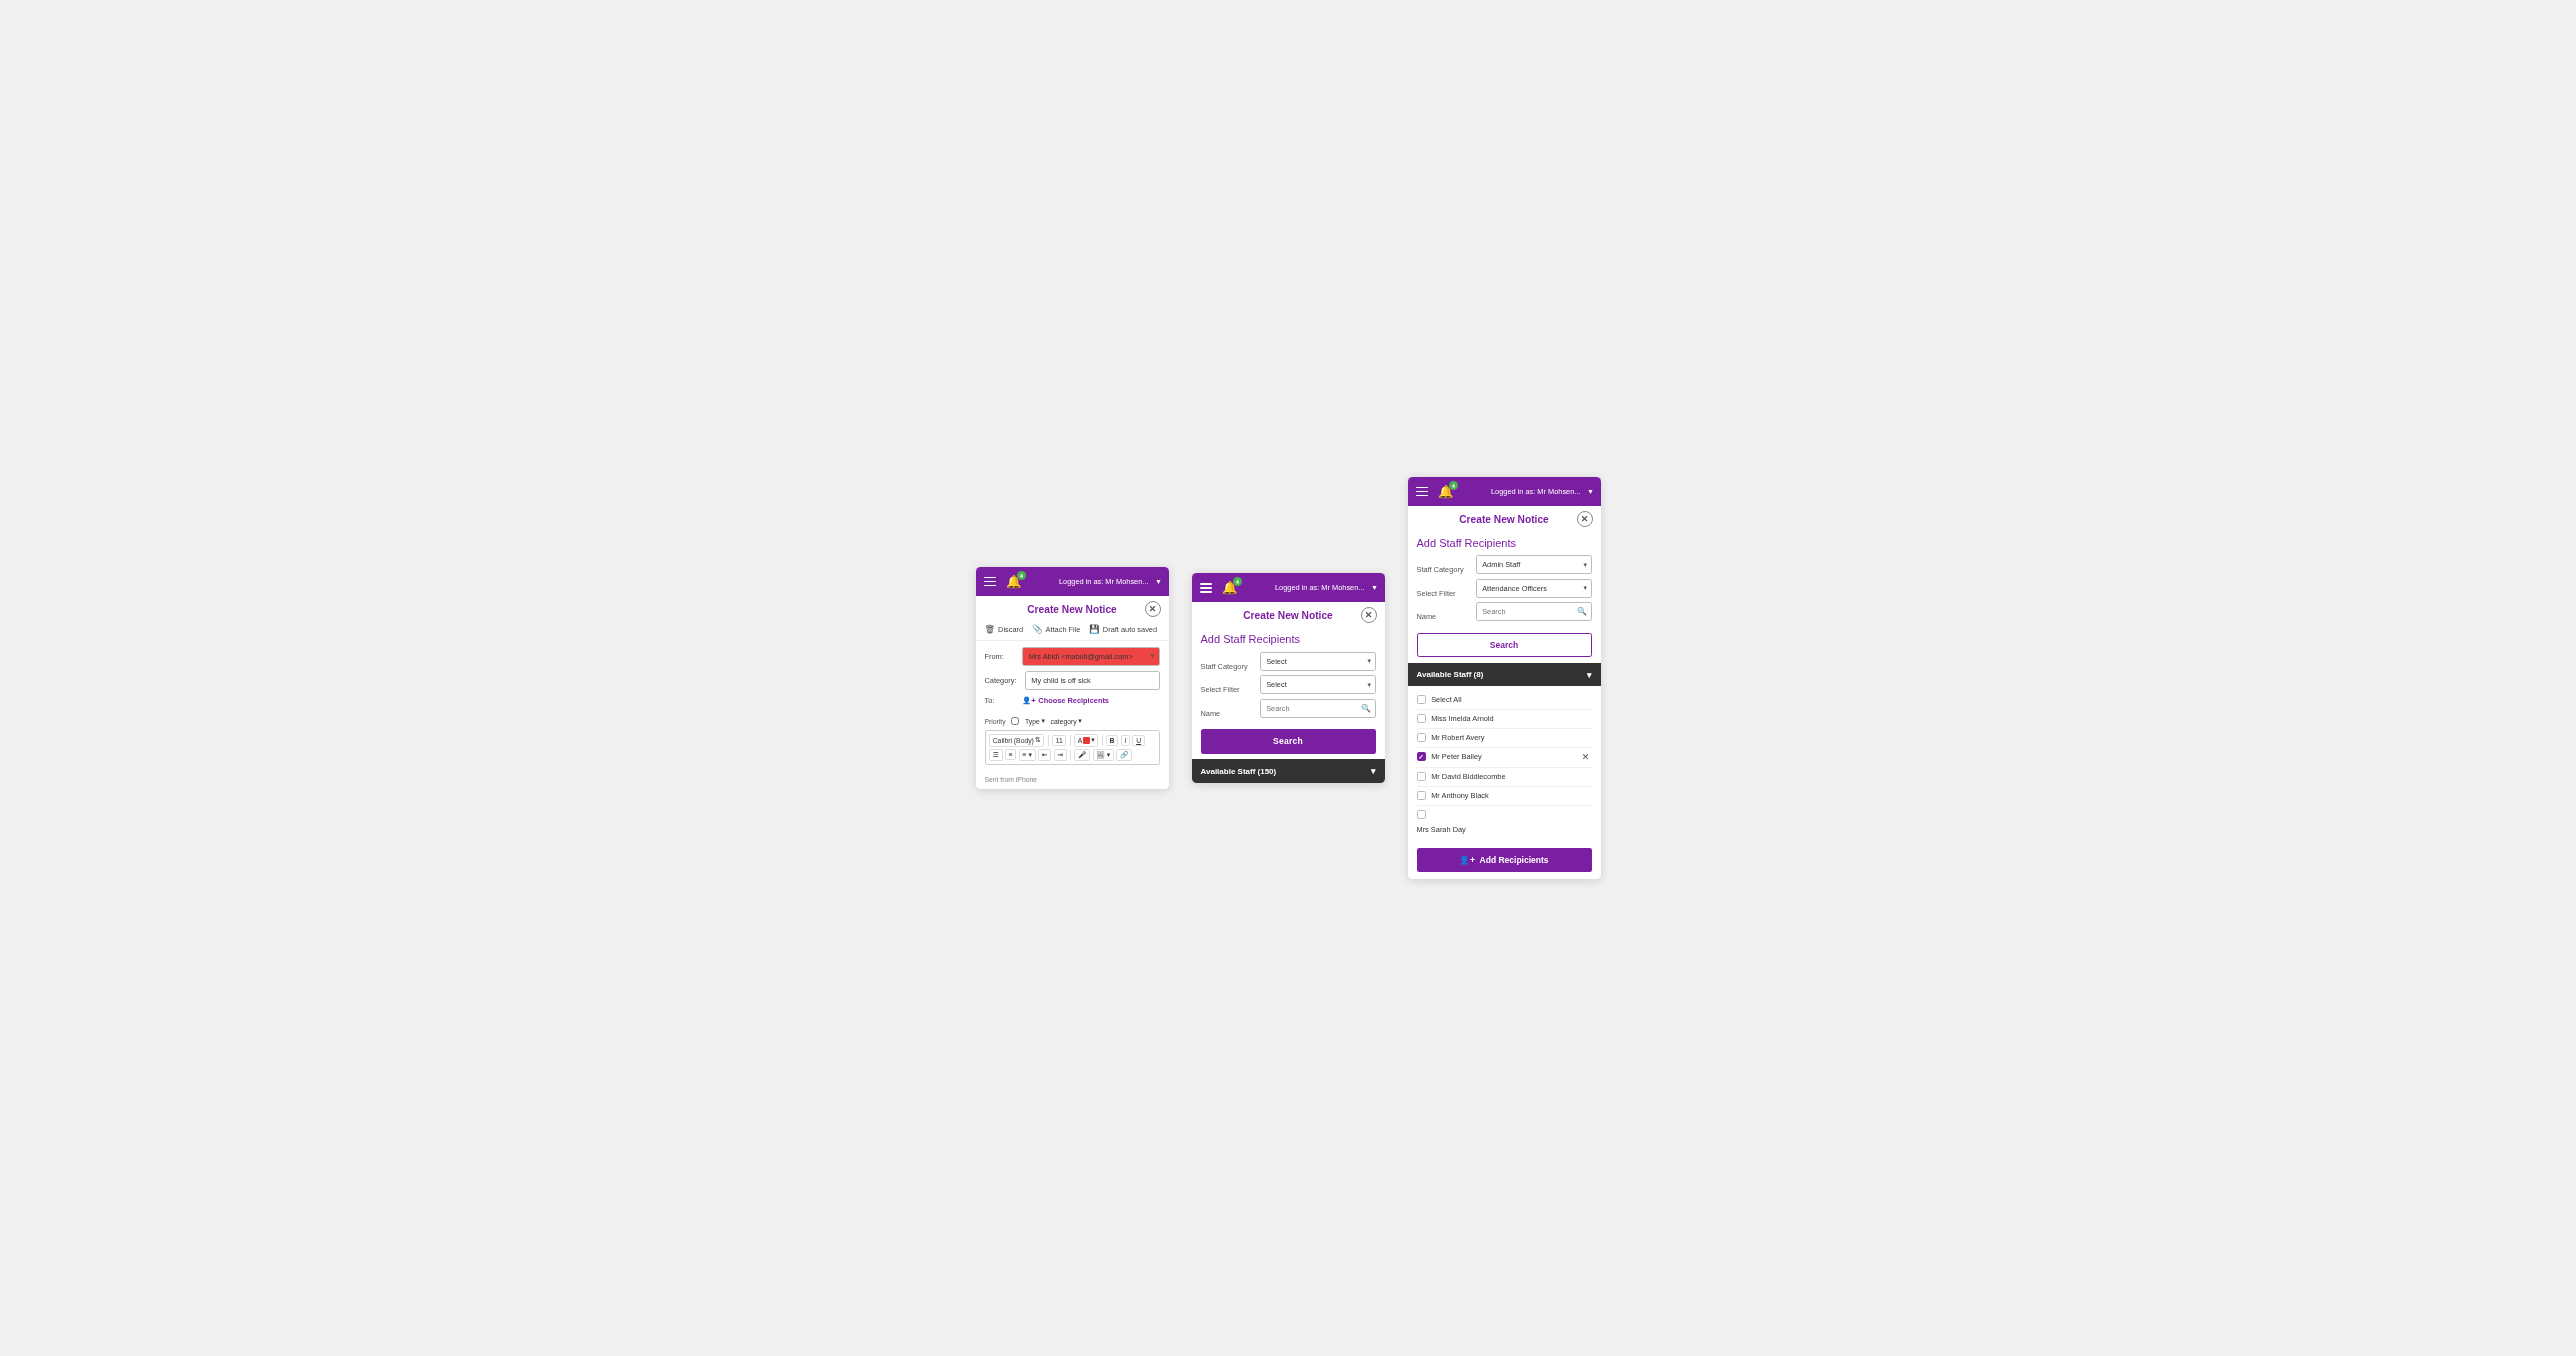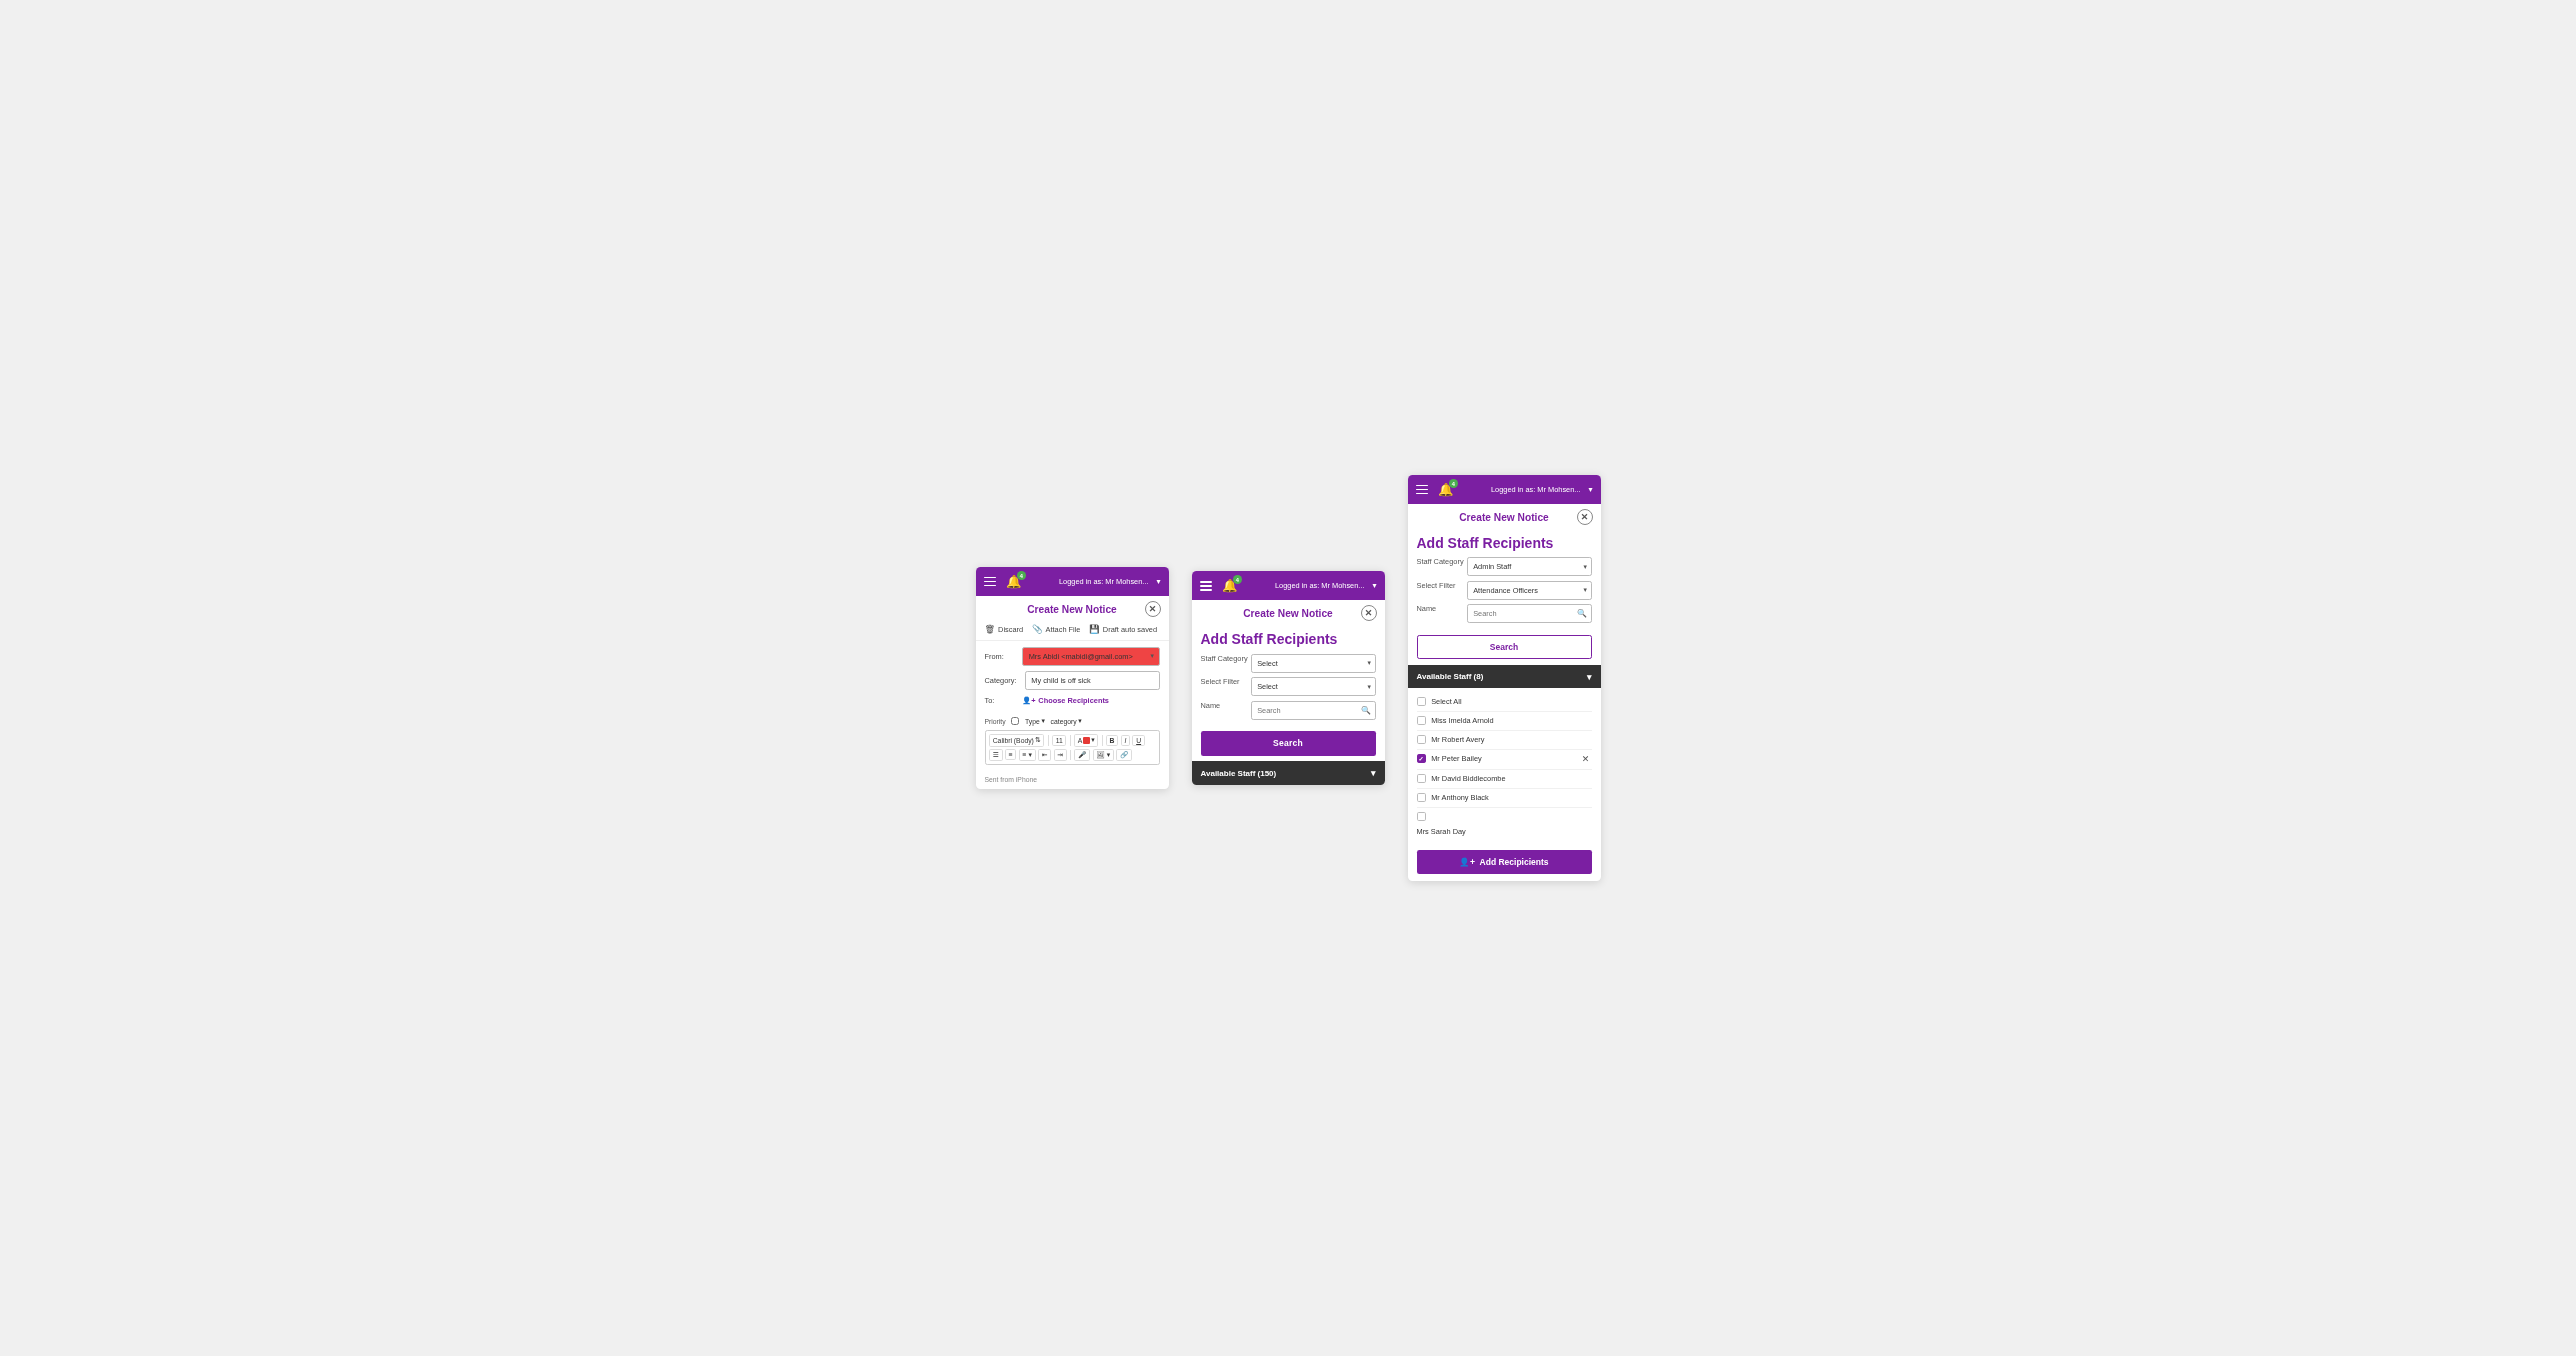--- a/index.html
+++ b/index.html
@@ -276,33 +276,33 @@
     
     .footer-text {
       padding: 6.8px 9px;
       font-size: 6.8px;
       color: #888;
     }
 
     
     .section-title {
       color: #7b1fa2;
-      font-size: 14px;
-      font-weight: 700;
+      font-size: 11px;
+      font-weight: 400;
       padding: 5.7px 9px 4.5px;
     }
 
     .filter-section {
       padding: 2.3px 9px 4.5px;
     }
     .filter-row {
       display: flex;
-      align-items: flex-start;
+      align-items: flex-end;
       margin-bottom: 4.5px;
-      gap: 0;
+      gap: 9px;
     }
     .filter-label {
       font-size: 7.4px;
       color: #555;
       min-width: 50px;
     }
     .filter-select-wrap {
       flex: 1;
       position: relative;
     }

